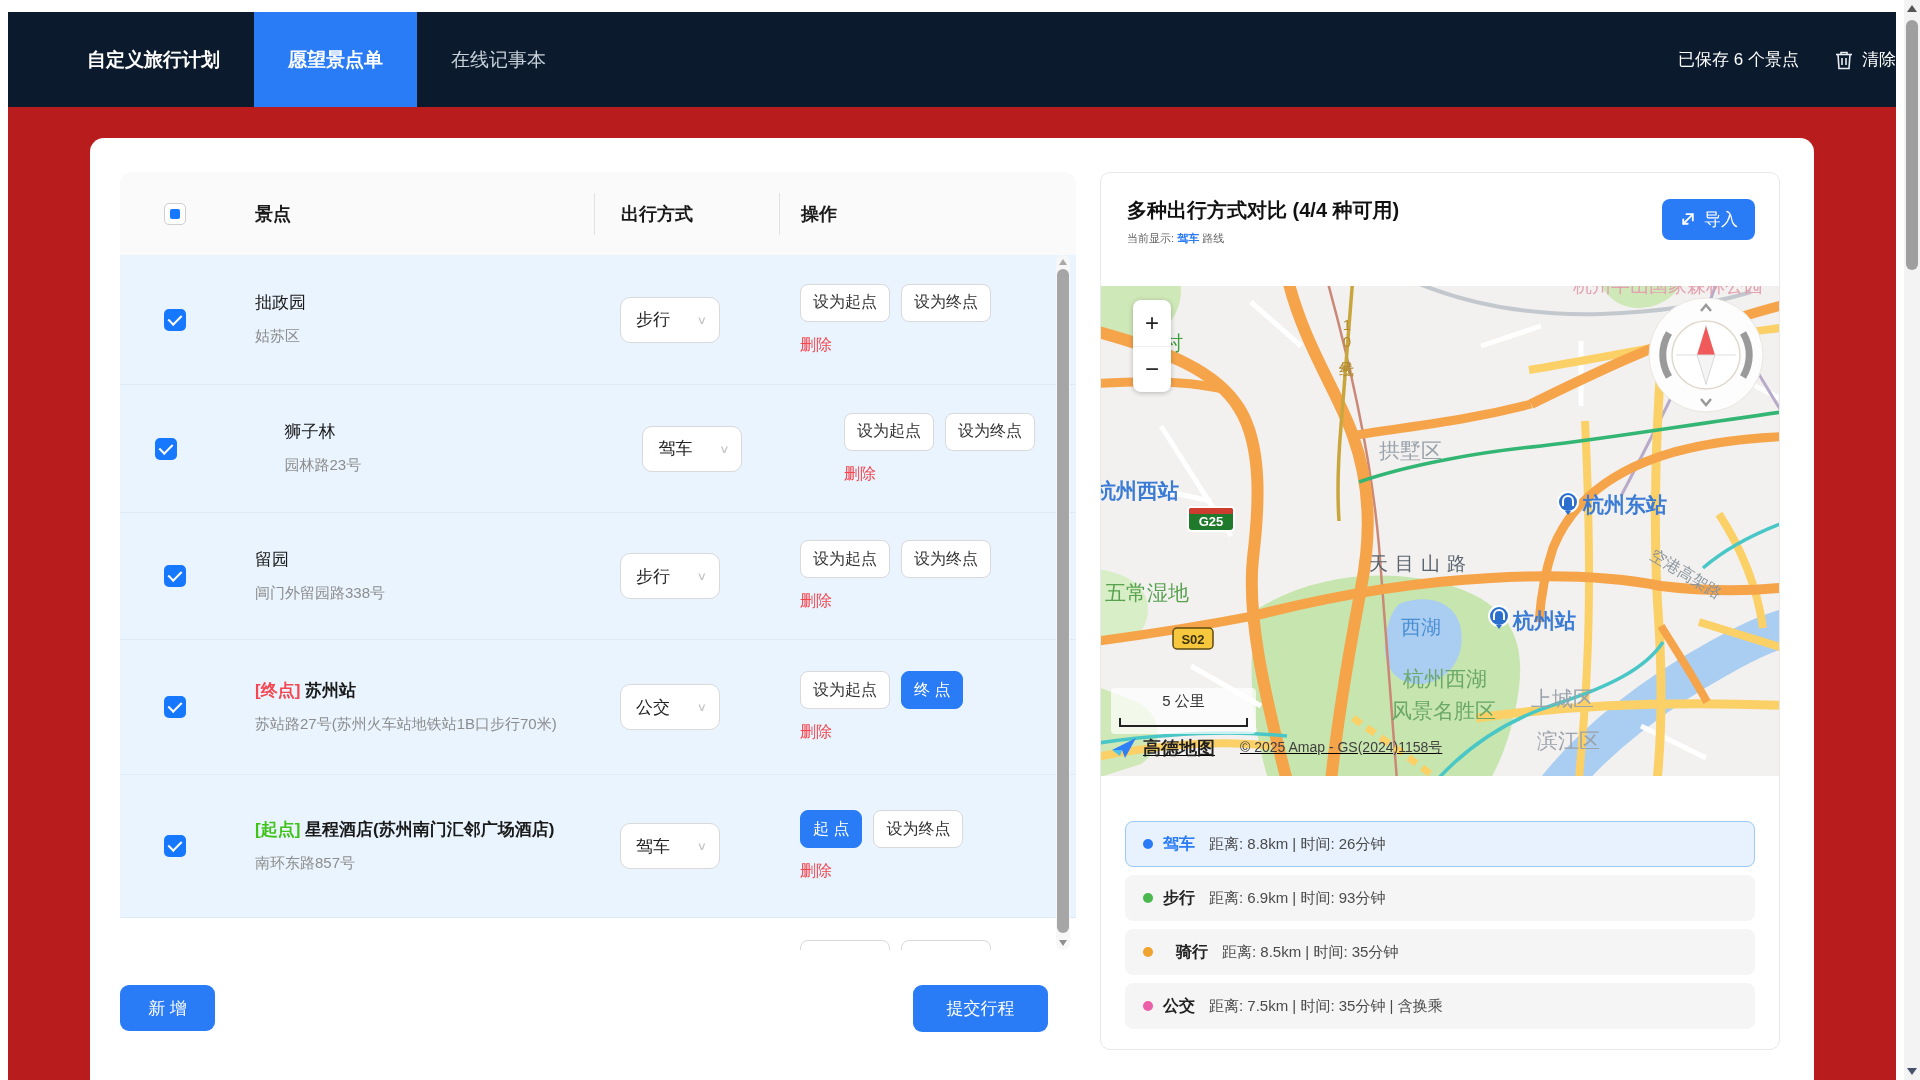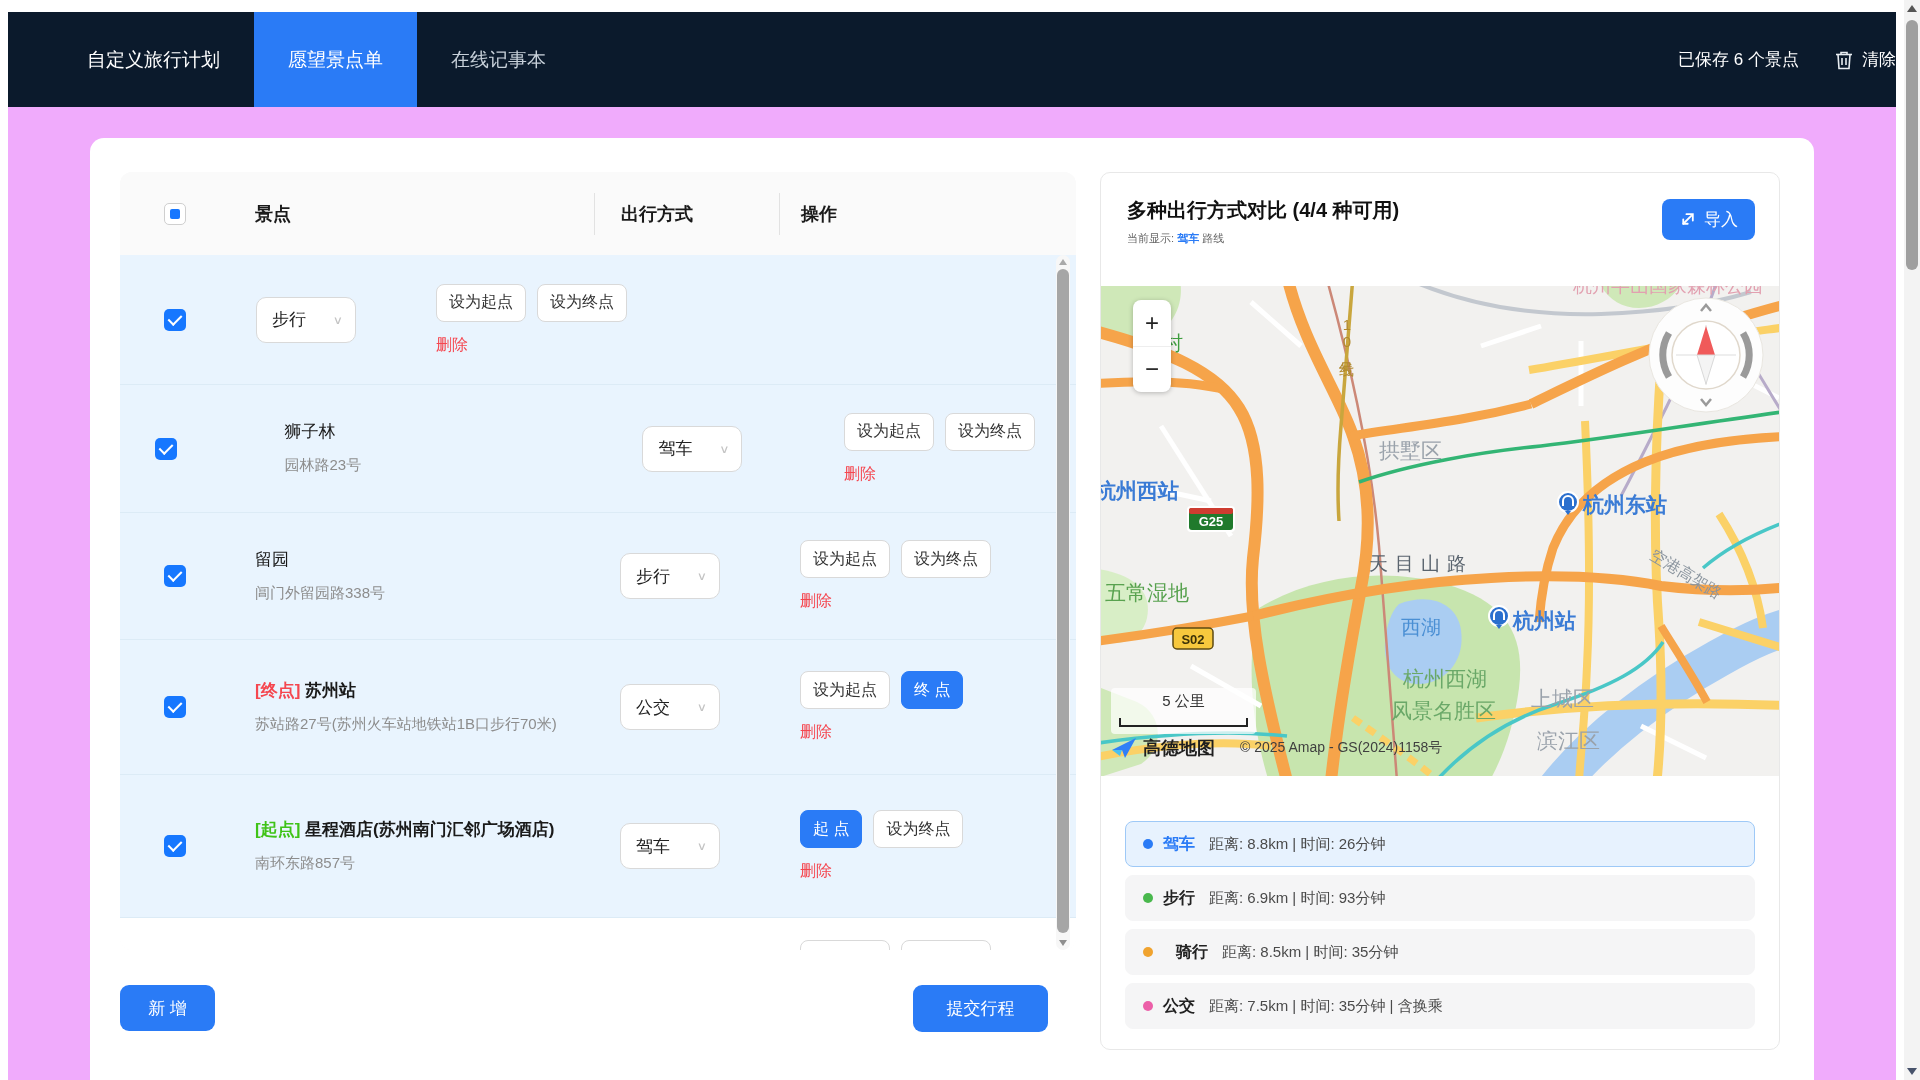--- a/index.html
+++ b/index.html
@@ -7,30 +7,30 @@
   .viewport { position:relative; width:1920px; height:1080px; overflow:hidden; background:#fff; }
 
   
   .bscroll { position:absolute; right:0; top:0; width:16px; height:1080px; background:#f3f3f3; z-index:50; }
   .bscroll .up    { position:absolute; top:5px; left:3px; width:0;height:0; border-left:5px solid transparent;border-right:5px solid transparent;border-bottom:7px solid #555; }
   .bscroll .down  { position:absolute; bottom:5px; left:3px; width:0;height:0; border-left:5px solid transparent;border-right:5px solid transparent;border-top:7px solid #47526b; }
   .bscroll .thumb { position:absolute; top:20px; left:2px; width:12px; height:250px; background:#9f9f9f; border-radius:6px; }
 
   
   .navbar { position:absolute; left:8px; top:12px; width:1888px; height:95px; background:#0b1a2c; display:flex; align-items:stretch; z-index:5; }
-  .tab { display:flex; align-items:center; padding:0 34px; font-size:19px; font-weight:400; color:#fff; cursor:pointer; }
+  .tab { display:flex; align-items:center; padding:0 34px; font-size:19px; font-weight:700; color:#fff; cursor:pointer; }
   .tab:first-child { margin-left:45px; }
   .tab.active { background:#2a7bf6; }
   .tab.dim { color:#c7d0d9; font-weight:400; }
   .nav-right { margin-left:auto; display:flex; align-items:center; gap:36px; color:#fff; font-size:17px; }
   .clear-btn { display:flex; align-items:center; gap:9px; cursor:pointer; }
   .trash-icon svg { display:block; }
 
   
-  .main-bg { position:absolute; left:8px; top:107px; width:1888px; height:973px; background:#f0abfc; }
+  .main-bg { position:absolute; left:8px; top:107px; width:1888px; height:973px; background:#b91c1c; }
   .main-card { position:absolute; left:82px; top:31px; width:1724px; height:1000px; background:#fff; border-radius:14px; }
 
   
   .table-card { position:absolute; left:30px; top:34px; width:956px; height:778px; background:#fafafa; border-radius:12px; overflow:hidden; }
   .thead { display:flex; height:83px; align-items:center; background:#fafafa; font-size:18px; font-weight:700; color:#1a1a1a; }
   .col1 { width:110px; display:flex; justify-content:center; }
   .col2 { width:364px; padding-left:25px; }
   .col3 { width:185px; padding-left:26px; }
   .col4 { width:297px; padding-left:21px; }
   .thead .col3, .thead .col4 { align-self:center; height:42px; line-height:42px; border-left:1px solid #e2e2e2; }
@@ -78,21 +78,21 @@
   .m-detail { font-size:15px; color:#4a4a4a; margin-left:4px; }
 
   
   .zoomctl { position:absolute; left:32px; top:14px; width:38px; height:92px; background:#fff; border-radius:8px; box-shadow:0 1px 5px rgba(0,0,0,.25); display:flex; flex-direction:column; z-index:4; }
   .zoomctl div { flex:1; display:flex; align-items:center; justify-content:center; font-size:24px; color:#222; cursor:pointer; }
   .zoomctl .zin { border-bottom:1px solid #eee; }
   .scalebar { position:absolute; left:10px; top:402px; width:145px; height:46px; background:rgba(255,255,255,.72); border-radius:4px; z-index:4; }
   .scalebar .txt { text-align:center; font-size:15px; color:#333; margin-top:4px; }
   .scalebar .line { position:absolute; left:8px; right:8px; bottom:7px; height:9px; border-left:2.5px solid #222; border-right:2.5px solid #222; }
   .scalebar .line::after { content:""; position:absolute; left:0; right:0; bottom:0; border-bottom:2.5px solid #222; }
-  .maplogo { position:absolute; left:10px; top:450px; display:flex; align-items:center; gap:6px; z-index:4; }
+  .maplogo { position:absolute; left:10px; top:450px; display:flex; align-items:center; gap:6px; z-index:4;text-decoration:underline; }
   .maplogo .lg { font-size:18px; font-weight:800; color:#1f1f1f; }
   .maplogo .attr { font-size:14px; color:#3f3f3f; margin-left:19px; }
 </style>
 </head>
 <body>
 
 <div class="viewport">
 
   <div class="bscroll">
     <div class="up"></div>
@@ -134,20 +134,24 @@
           <div class="col3">出行方式</div>
           <div class="col4">操作</div>
         </div>
 
         <div class="tbody">
 
           <div class="rowitem" style="height:130px;">
             <div class="col1">
                 <div class="cb"></div>
               </div>
+            <div class="col2">
+              <div class="r-name">拙政园</div>
+              <div class="r-addr">姑苏区</div>
+            </div>
             <div class="col3">
                 <div class="select">
                   <span>步行</span>
                   <span class="chev">∨</span>
                 </div>
               </div>
             <div class="col4">
               <div class="btnrow">
                 <button class="abtn">设为起点</button>
                 <button class="abtn">设为终点</button>

